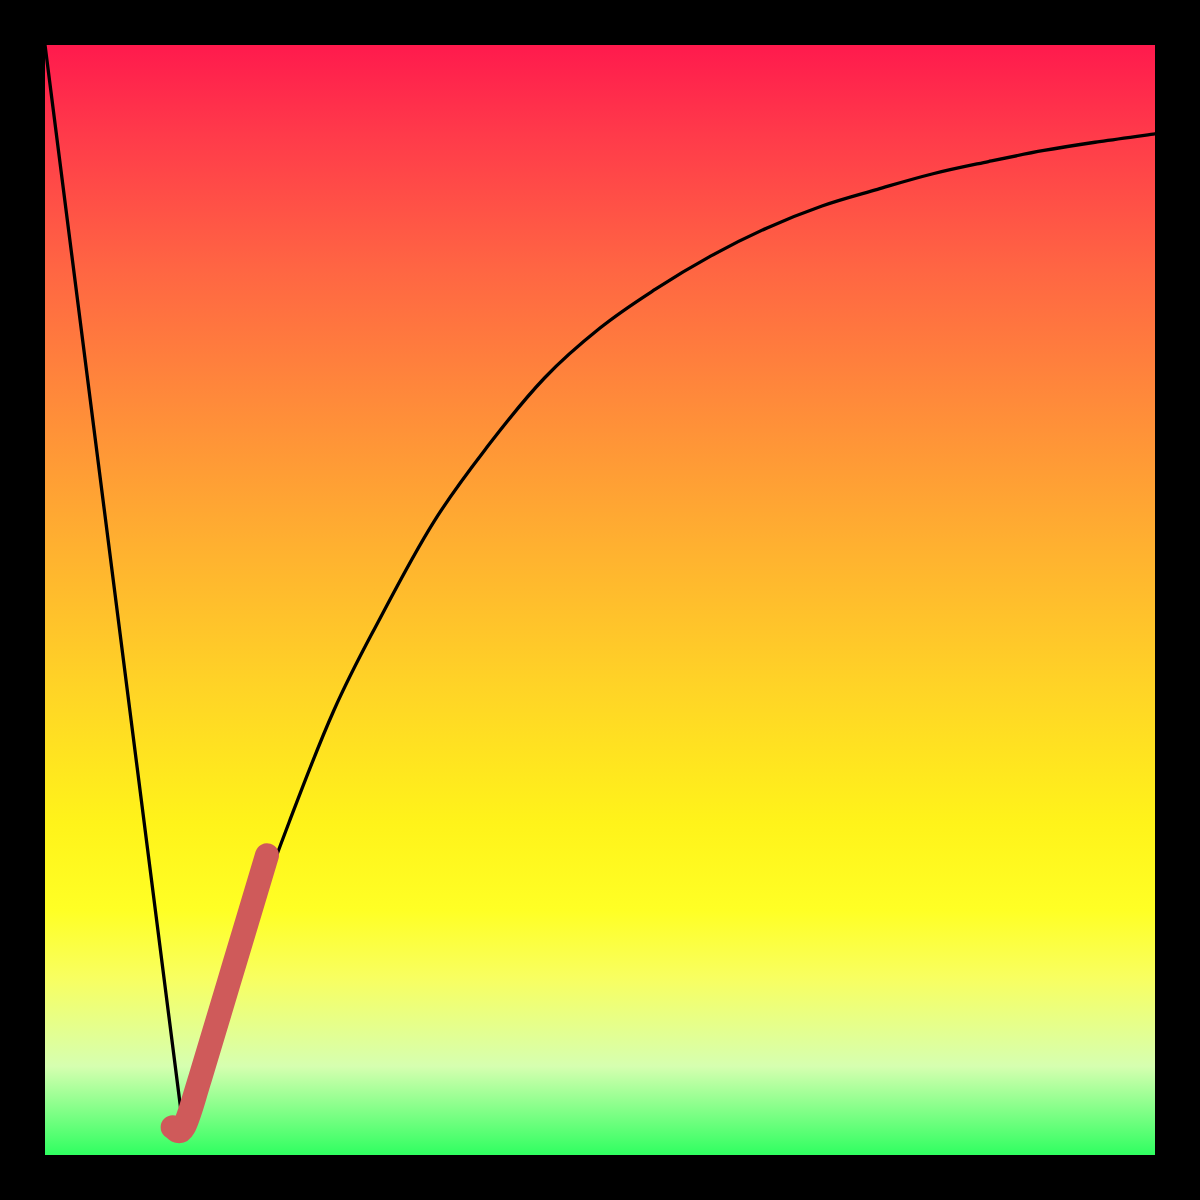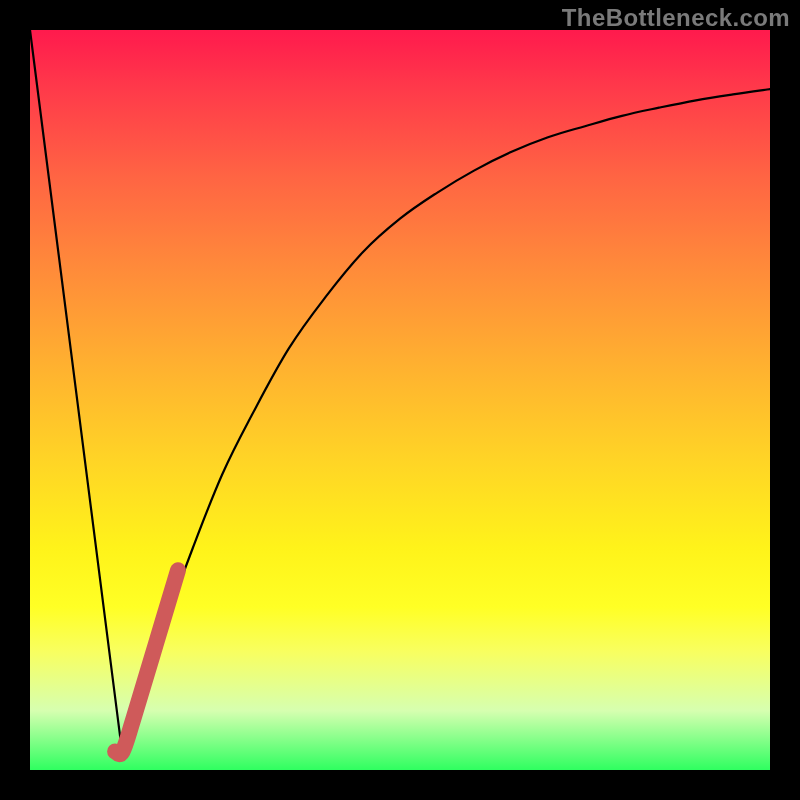--- a/index.html
+++ b/index.html
@@ -67,21 +67,20 @@
     stroke: #cf5a5a;
     stroke-width: 16;
     stroke-linecap: round;
     stroke-linejoin: round;
   }
 </style>
 </head>
 <body>
 
 <div class="frame">
-  <div class="watermark">TheBottleneck.com</div>
 
   <div class="plot">
     <svg class="curves" viewBox="0 0 740 740" preserveAspectRatio="none">
       <path id="left-line" class="black-curve" d="M0.00 0.00 L92.50 725.20"></path>
       <path id="rising-curve" class="black-curve" d="M92.50 725.20 C95.83 714.54, 103.67 688.64, 111.00 666.00 C118.33 643.36, 123.88 626.04, 133.20 599.40 C142.52 572.76, 152.14 545.97, 162.80 518.00 C173.46 490.03, 181.74 467.98, 192.40 444.00 C203.06 420.02, 210.01 407.44, 222.00 384.80 C233.99 362.16, 245.68 339.51, 259.00 318.20 C272.32 296.89, 282.68 283.72, 296.00 266.40 C309.32 249.08, 319.68 235.99, 333.00 222.00 C346.32 208.01, 356.68 199.36, 370.00 188.70 C383.32 178.04, 393.68 171.46, 407.00 162.80 C420.32 154.14, 430.68 147.93, 444.00 140.60 C457.32 133.27, 467.68 128.09, 481.00 122.10 C494.32 116.11, 504.68 111.96, 518.00 107.30 C531.32 102.64, 541.68 100.06, 555.00 96.20 C568.32 92.34, 578.68 89.17, 592.00 85.84 C605.32 82.51, 615.68 80.50, 629.00 77.70 C642.32 74.90, 652.68 72.70, 666.00 70.30 C679.32 67.90, 689.68 66.38, 703.00 64.38 C716.32 62.38, 733.34 60.13, 740.00 59.20"></path>
       <path id="red-seg" class="red-seg" d="M85.10 721.50 C86.43 721.50, 89.17 727.49, 92.50 721.50 C95.83 715.51, 97.61 707.51, 103.60 688.20 C109.59 668.89, 117.81 640.84, 125.80 614.20 C133.79 587.56, 144.00 553.52, 148.00 540.20"></path>
     </svg>
   </div>
 </div>
 

